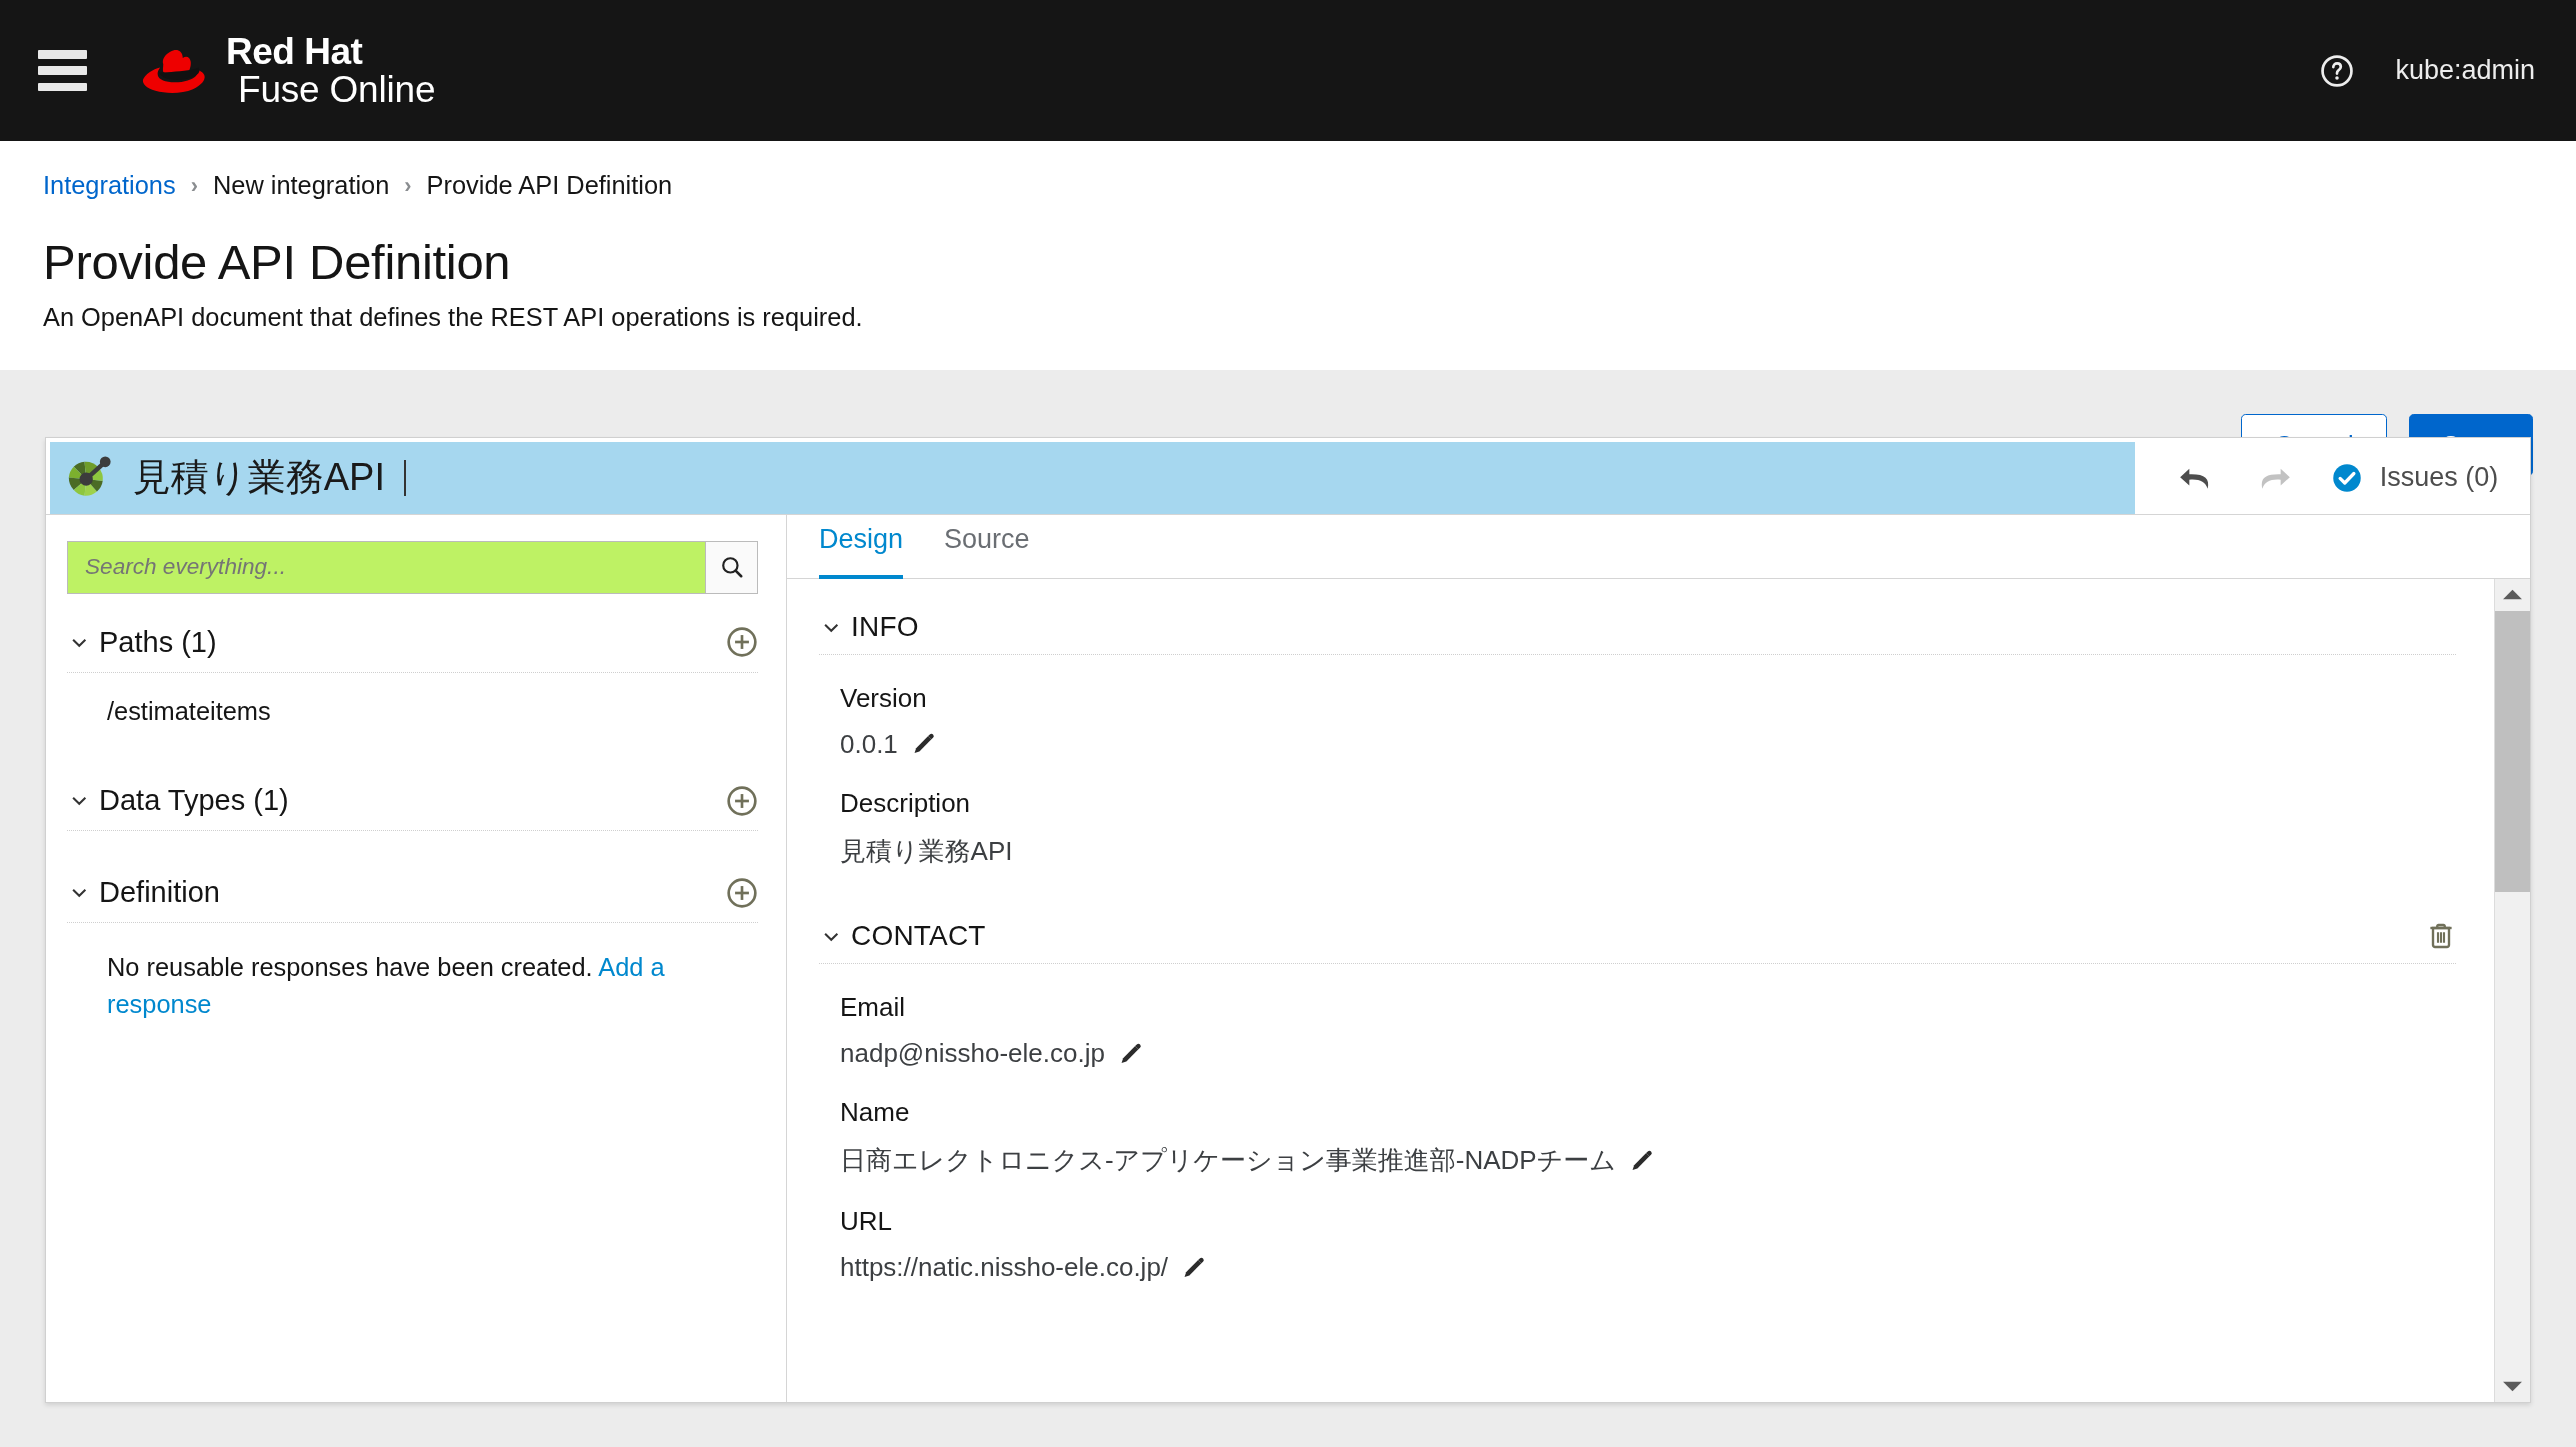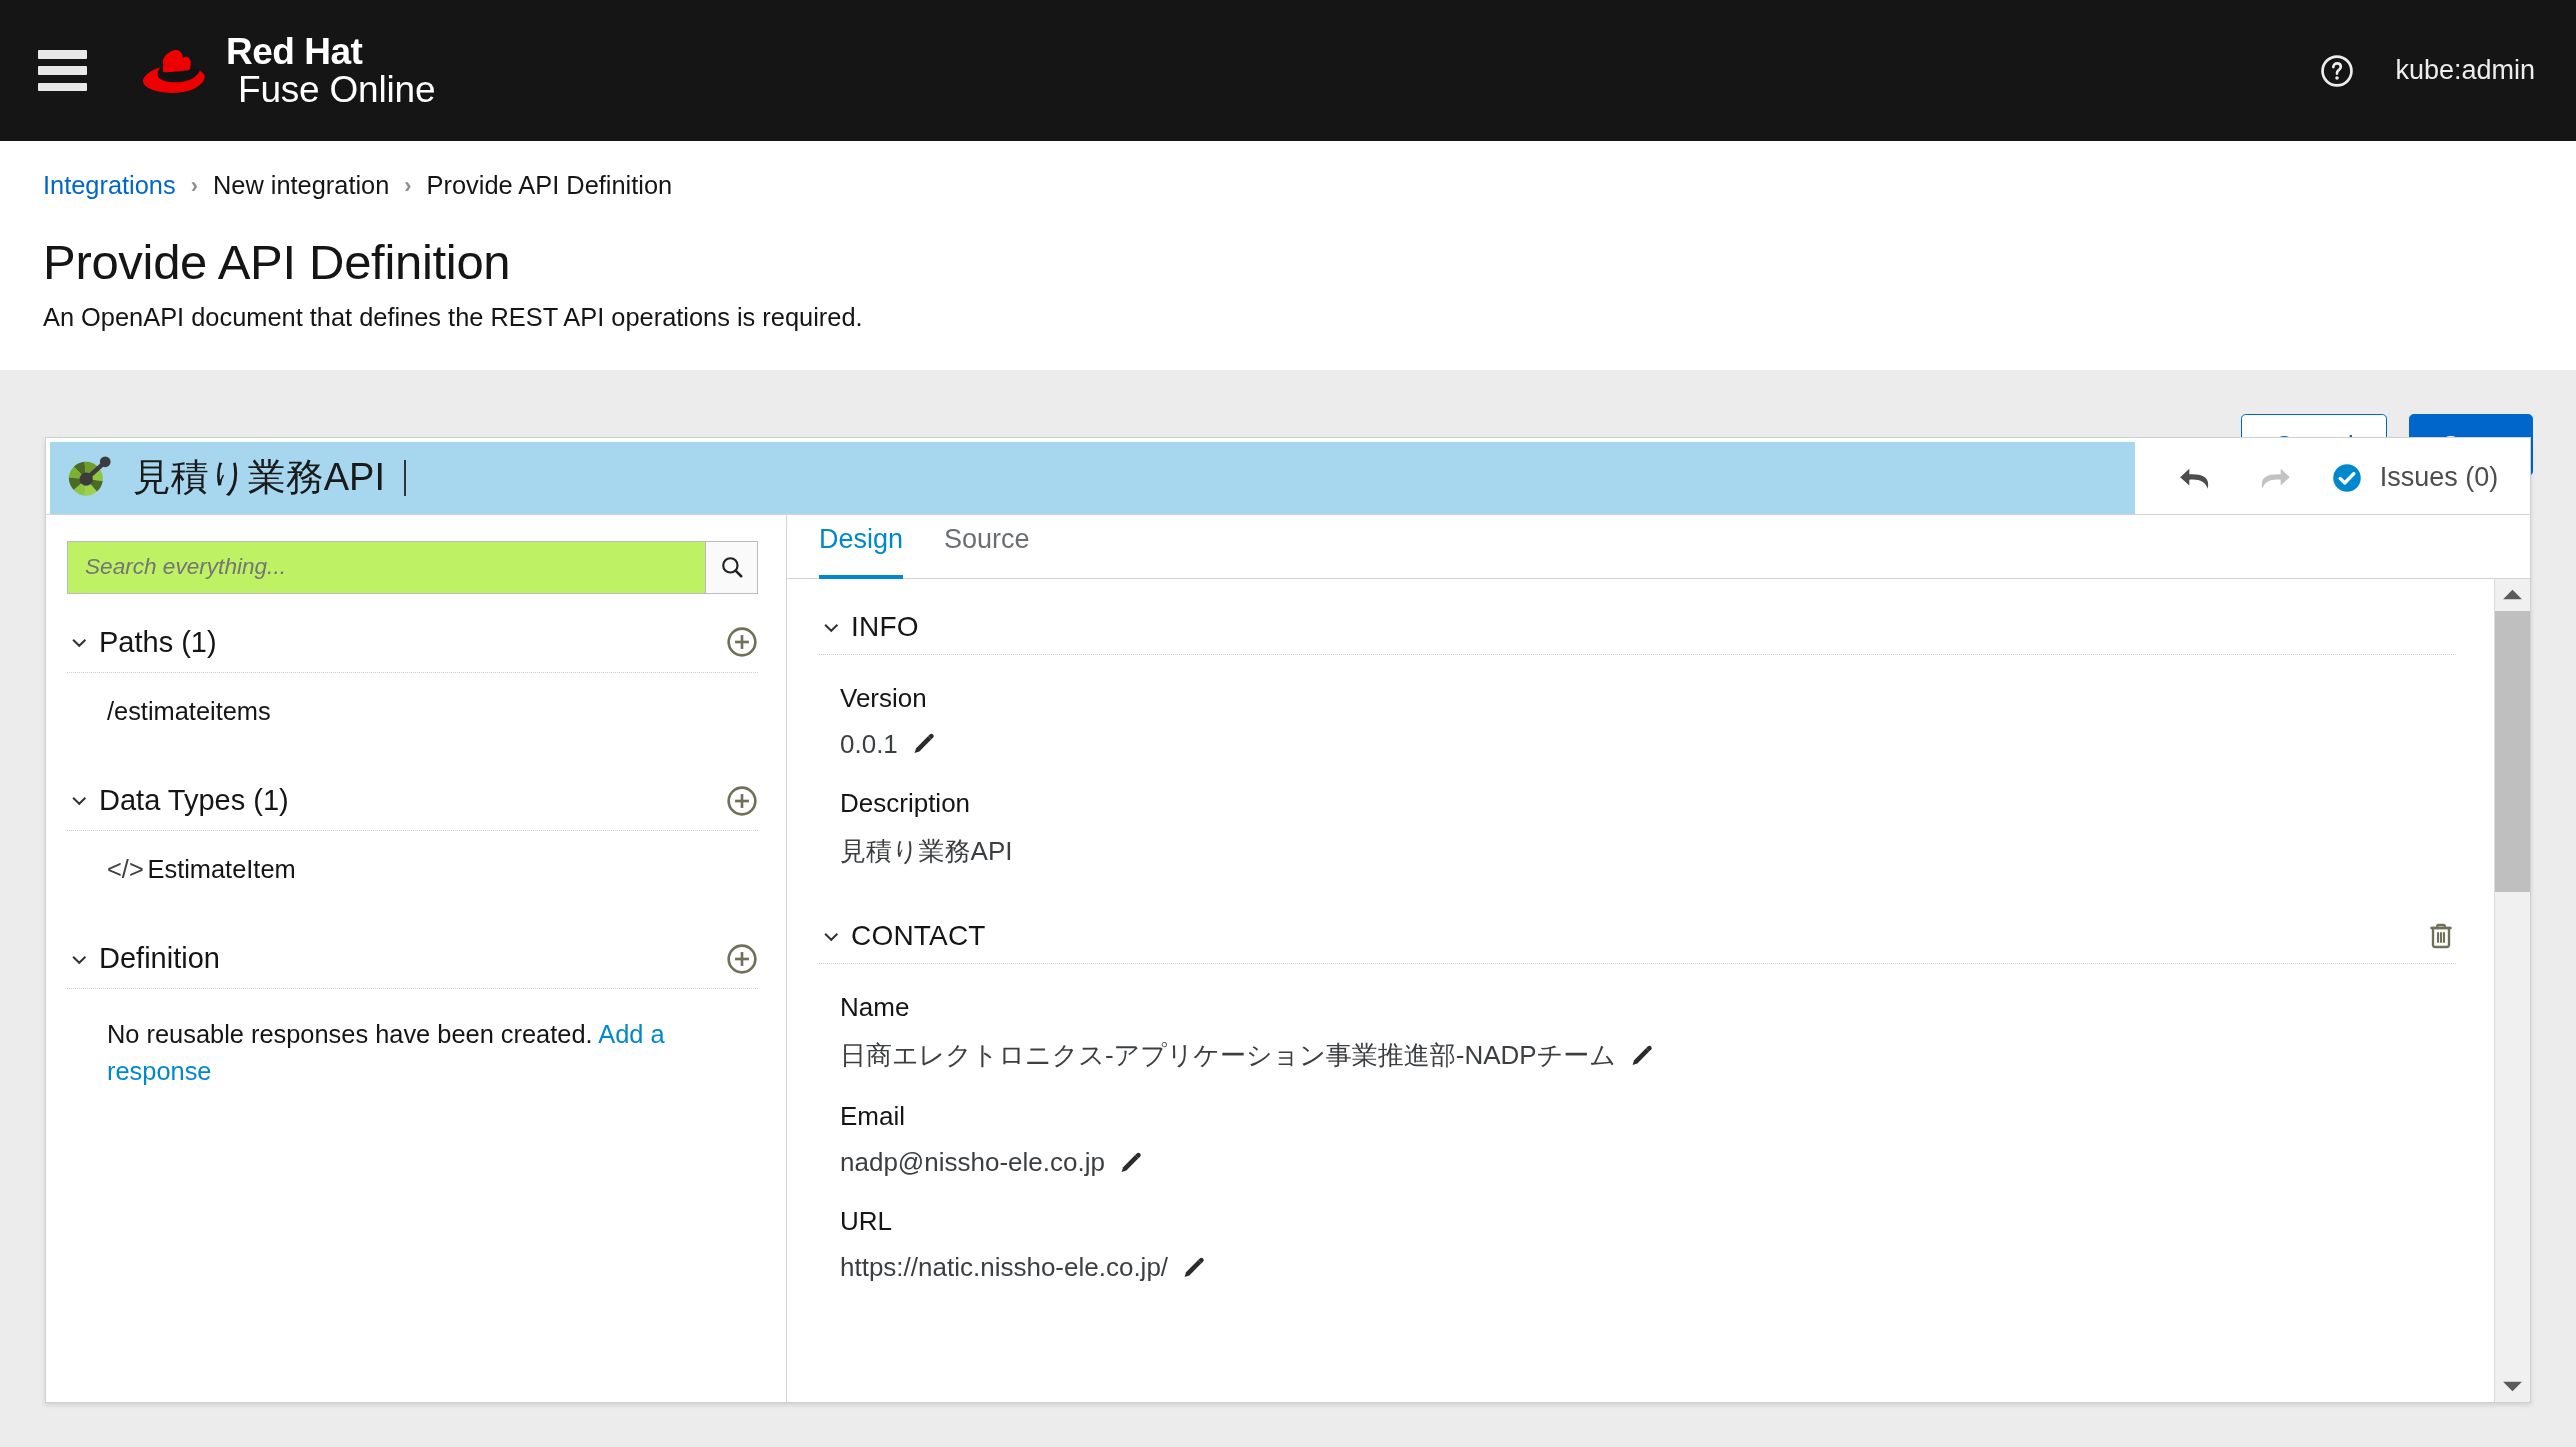--- a/index.html
+++ b/index.html
@@ -354,21 +354,20 @@
             <path d="M6 9.5 L12 15.5 L18 9.5" fill="none" stroke="#333" stroke-width="2"></path>
           </svg>
           <span class="section-title">Data Types (1)</span>
           <svg class="plus-icon" viewBox="0 0 24 24">
             <circle cx="12" cy="12" r="10" fill="none" stroke="#70705a" stroke-width="2"></circle>
             <line x1="12" y1="6.8" x2="12" y2="17.2" stroke="#70705a" stroke-width="2"></line>
             <line x1="6.8" y1="12" x2="17.2" y2="12" stroke="#70705a" stroke-width="2"></line>
           </svg>
         </div>
         <div class="dotted-rule"></div>
-        <div class="tree-item"><span class="code-glyph">&lt;/&gt;</span><span>EstimateItem</span></div>
       </div>
 
       <div class="section-block">
         <div class="section-head">
           <svg class="caret" viewBox="0 0 24 24">
             <path d="M6 9.5 L12 15.5 L18 9.5" fill="none" stroke="#333" stroke-width="2"></path>
           </svg>
           <span class="section-title">Definition</span>
           <svg class="plus-icon" viewBox="0 0 24 24">
             <circle cx="12" cy="12" r="10" fill="none" stroke="#70705a" stroke-width="2"></circle>
@@ -429,34 +428,34 @@
               <svg class="trash-icon" viewBox="0 0 24 24">
                 <path d="M3.5 5.6 H20.5" stroke="#70705a" stroke-width="1.9"></path>
                 <path d="M9 5.6 V4.2 A1 1 0 0 1 10 3.2 H14 A1 1 0 0 1 15 4.2 V5.6" fill="none" stroke="#70705a" stroke-width="1.9"></path>
                 <path d="M5.6 5.6 H18.4 V19.2 A1.6 1.6 0 0 1 16.8 20.8 H7.2 A1.6 1.6 0 0 1 5.6 19.2 Z" fill="none" stroke="#70705a" stroke-width="1.9"></path>
                 <path d="M9.6 9 V17.4 M12 9 V17.4 M14.4 9 V17.4" stroke="#70705a" stroke-width="1.7"></path>
               </svg>
             </div>
             <div class="dotted-rule"></div>
 
             <div class="field">
-              <div class="field-label">Name</div>
+              <div class="field-label">Email</div>
               <div class="field-value">
-                <span>日商エレクトロニクス-アプリケーション事業推進部-NADPチーム</span>
+                <span>nadp@nissho-ele.co.jp</span>
                 <svg class="pencil-icon" viewBox="0 0 24 24">
                   <path d="M3.5 20.5 L5 15.8 L16.8 4 L20 7.2 L8.2 19 Z" fill="#2b2b2b"></path>
                   <path d="M16.8 4 L20 7.2 L21.6 5.6 A2.2 2.2 0 0 0 18.4 2.4 Z" fill="#2b2b2b"></path>
                 </svg>
               </div>
             </div>
 
             <div class="field">
-              <div class="field-label">Email</div>
+              <div class="field-label">Name</div>
               <div class="field-value">
-                <span>nadp@nissho-ele.co.jp</span>
+                <span>日商エレクトロニクス-アプリケーション事業推進部-NADPチーム</span>
                 <svg class="pencil-icon" viewBox="0 0 24 24">
                   <path d="M3.5 20.5 L5 15.8 L16.8 4 L20 7.2 L8.2 19 Z" fill="#2b2b2b"></path>
                   <path d="M16.8 4 L20 7.2 L21.6 5.6 A2.2 2.2 0 0 0 18.4 2.4 Z" fill="#2b2b2b"></path>
                 </svg>
               </div>
             </div>
 
             <div class="field">
               <div class="field-label">URL</div>
               <div class="field-value">

